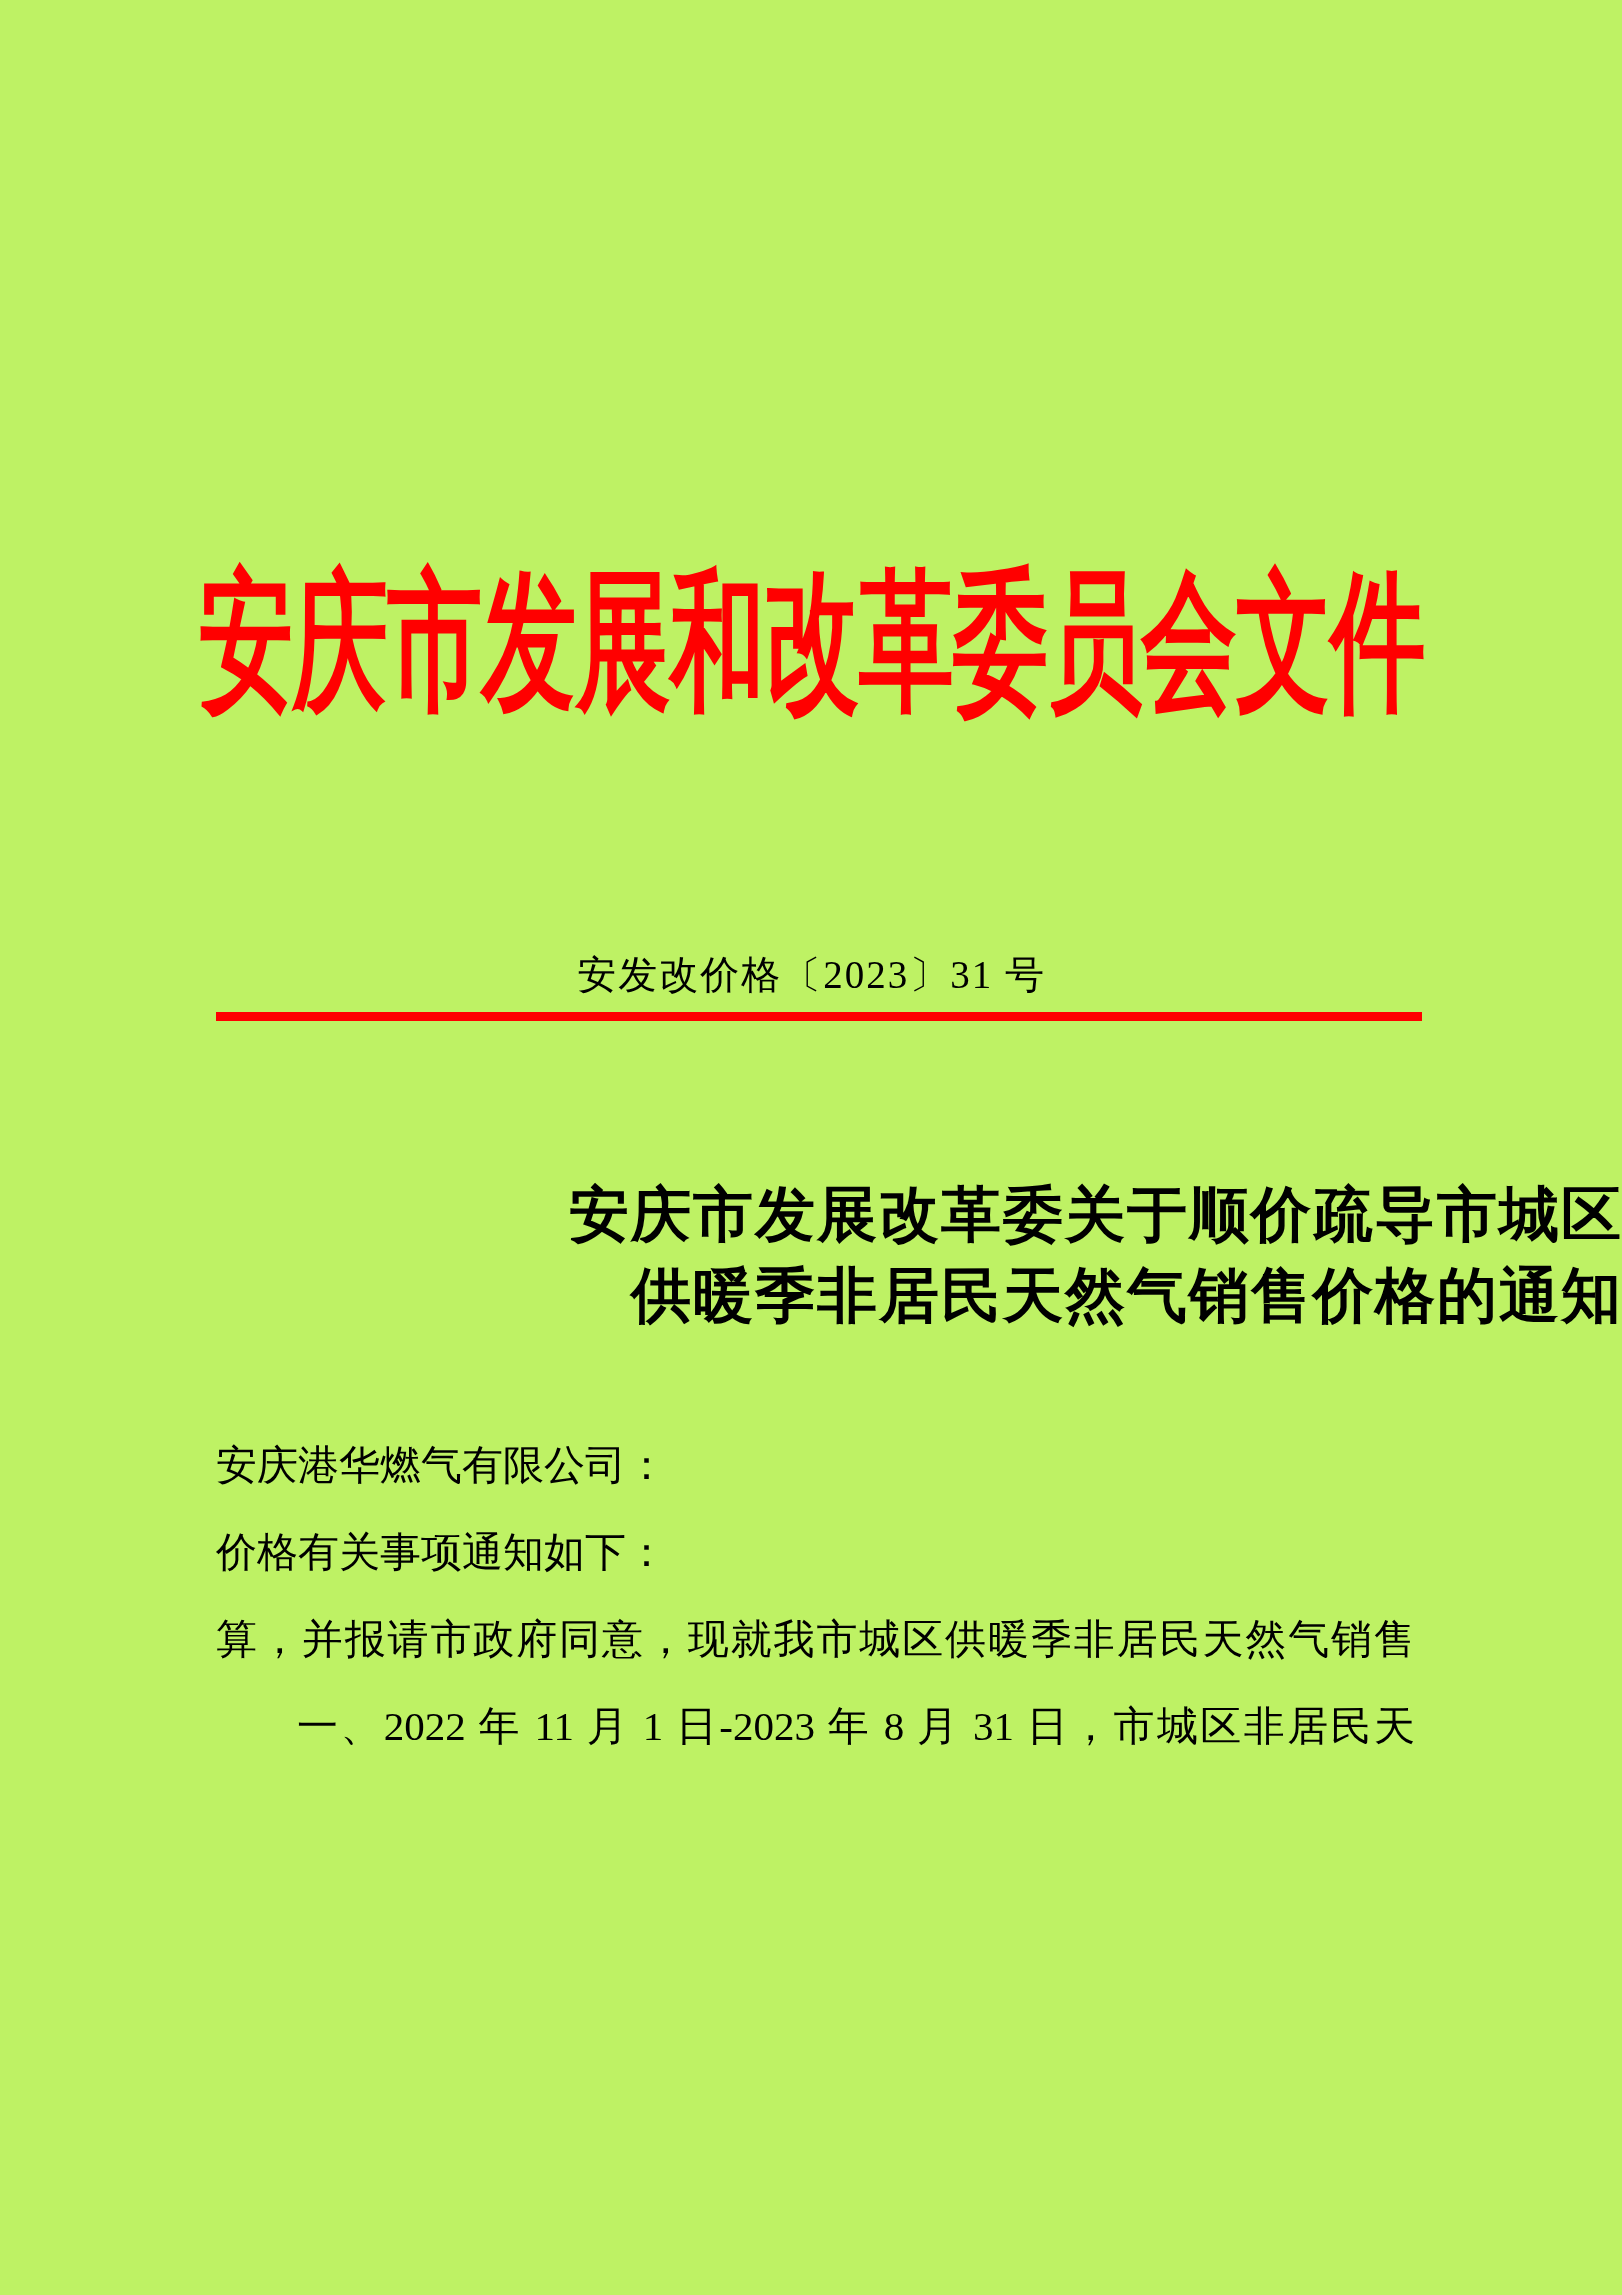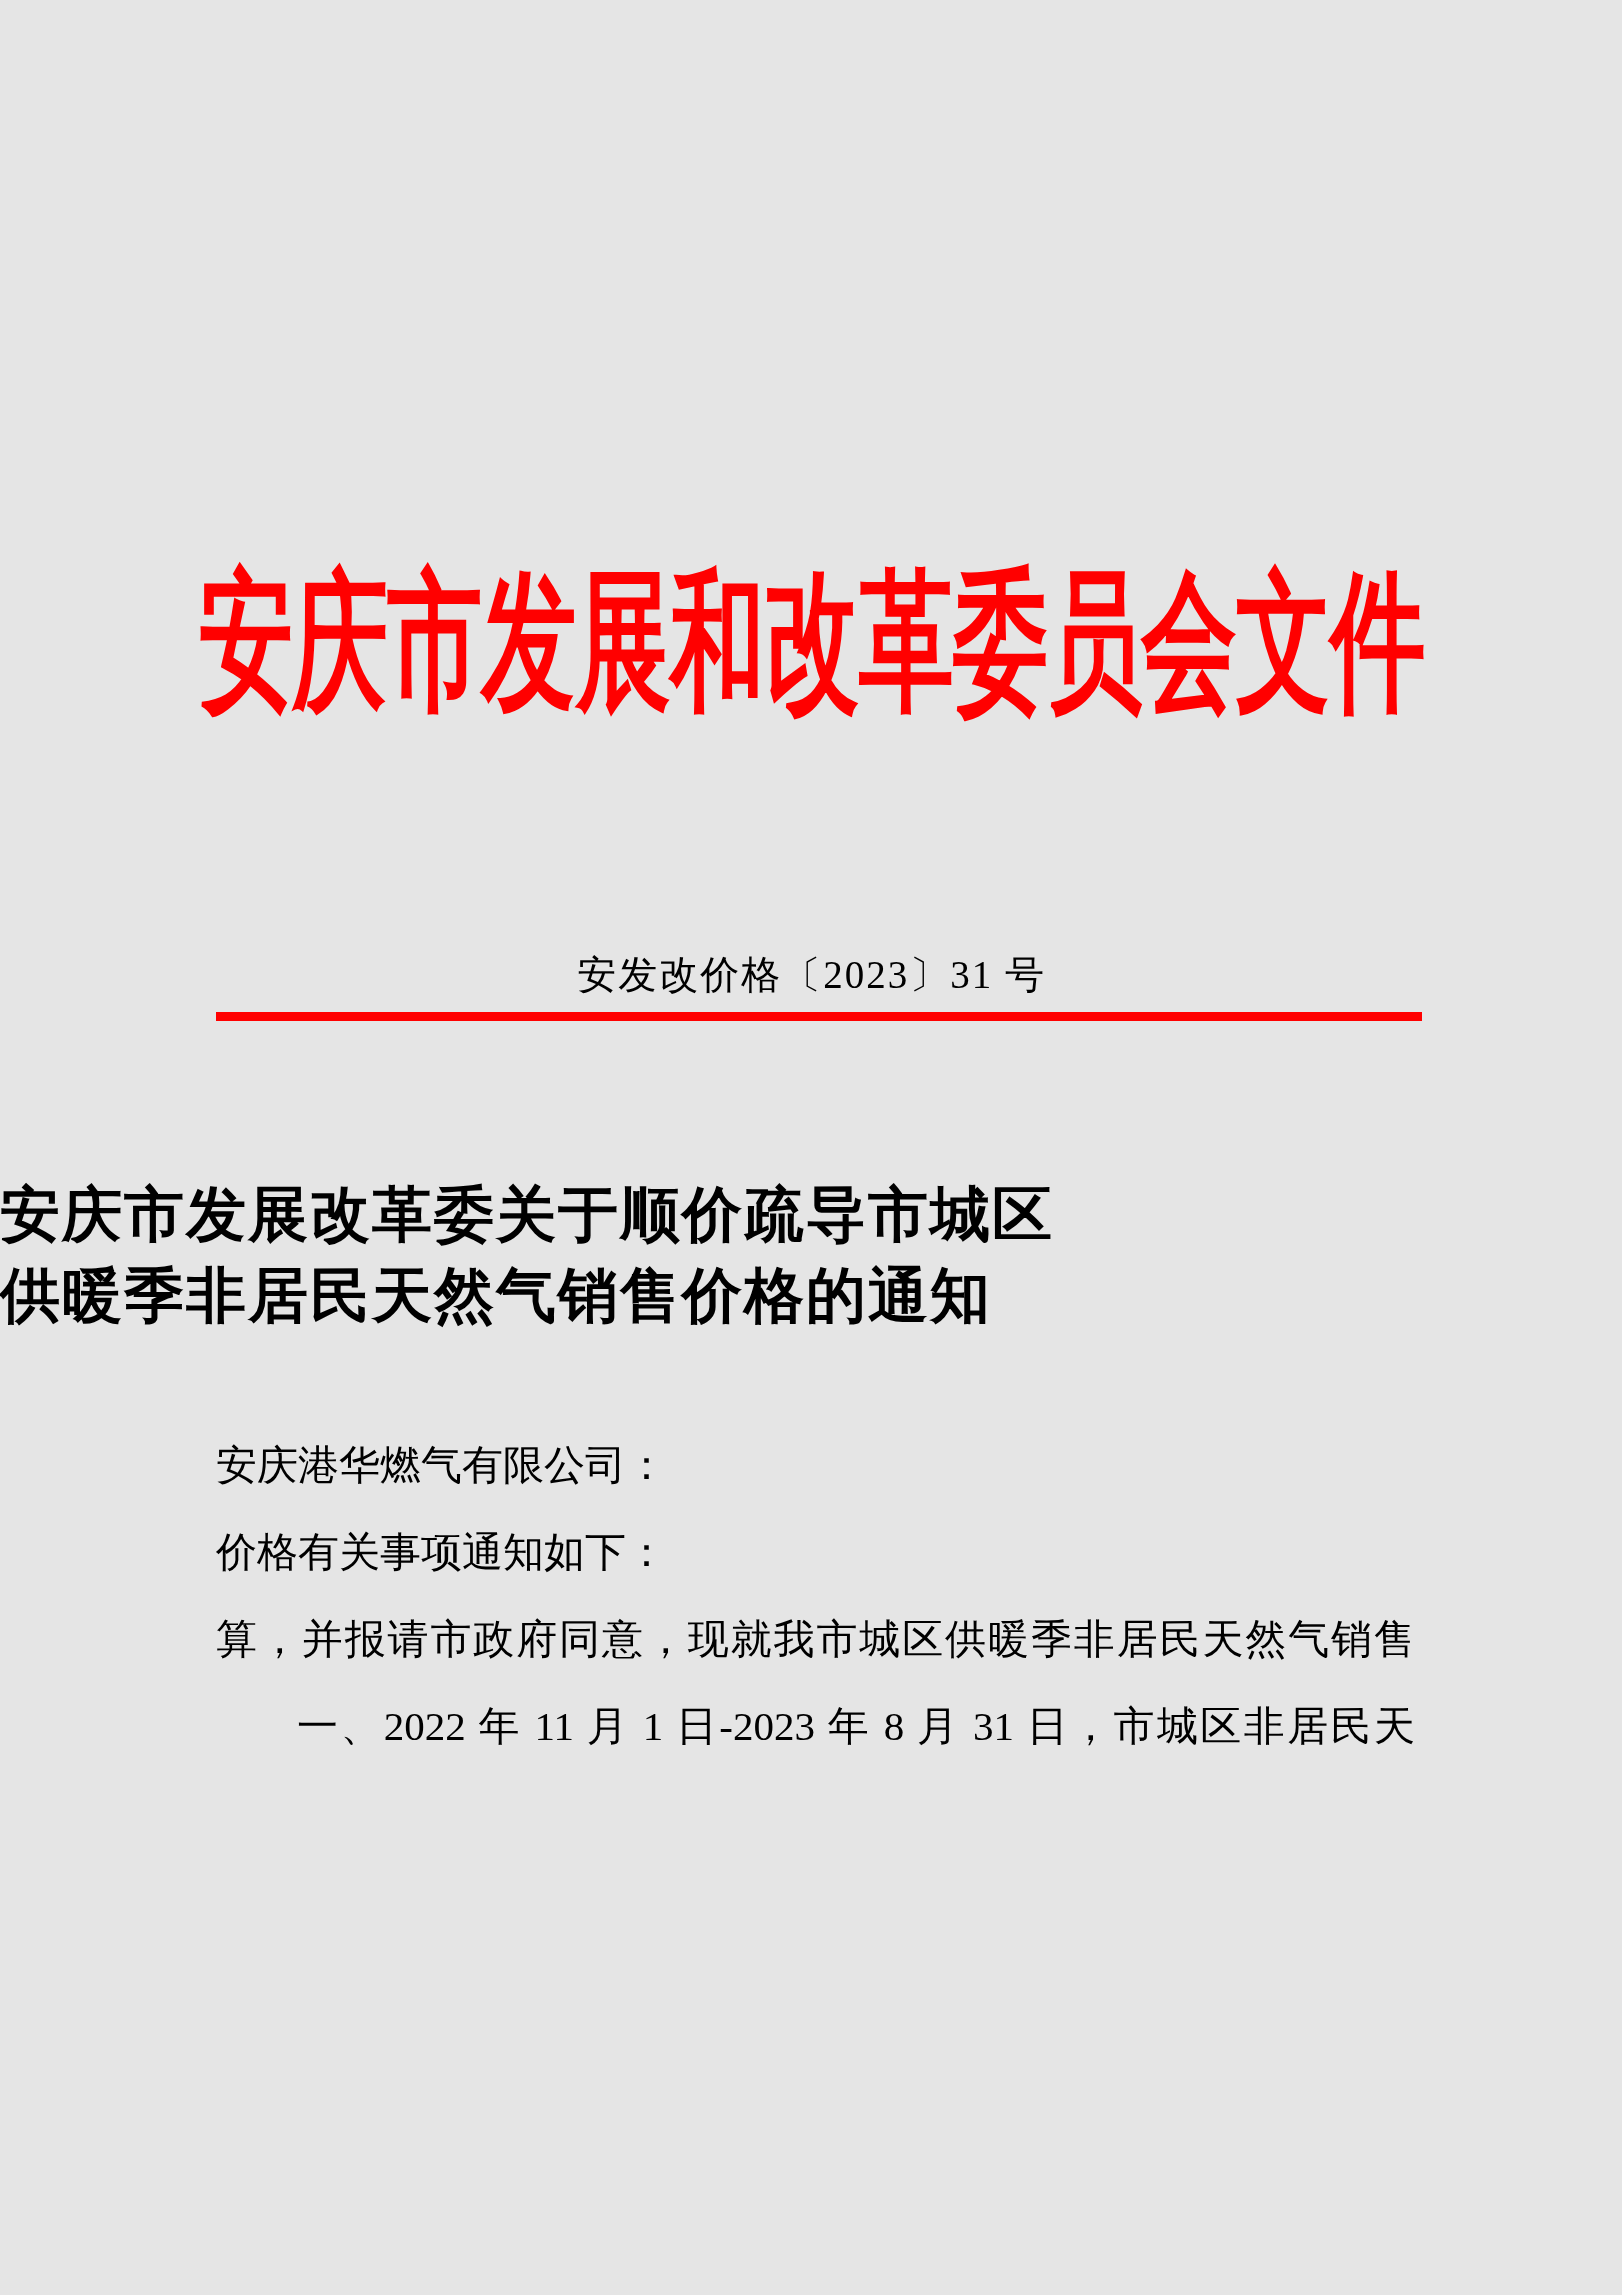--- a/index.html
+++ b/index.html
@@ -4,21 +4,21 @@
 <style>
   html, body {
     margin: 0;
     padding: 0;
     background: #ffffff;
   }
   .page {
     position: relative;
     width: 1623px;
     height: 2295px;
-    background: #e5e5e5;
+    background: #bef264;
     overflow: hidden;
     font-family: "Liberation Serif", "DejaVu Serif", serif;
     color: #000000;
   }
 
   
   .banner {
     position: absolute;
     top: 568px;
     left: 0;
@@ -60,21 +60,21 @@
     height: 9.2px;
     background: #ff0000;
   }
 
   
   .doc-title {
     position: absolute;
     top: 1175px;
     left: 0;
     right: 0;
-    text-align: left;
+    text-align: right;
     font-size: 60px;
     line-height: 81px;
     font-weight: bold;
     letter-spacing: 2px;
     color: #000000;
     white-space: nowrap;
   }
 
   
   .body-block {

